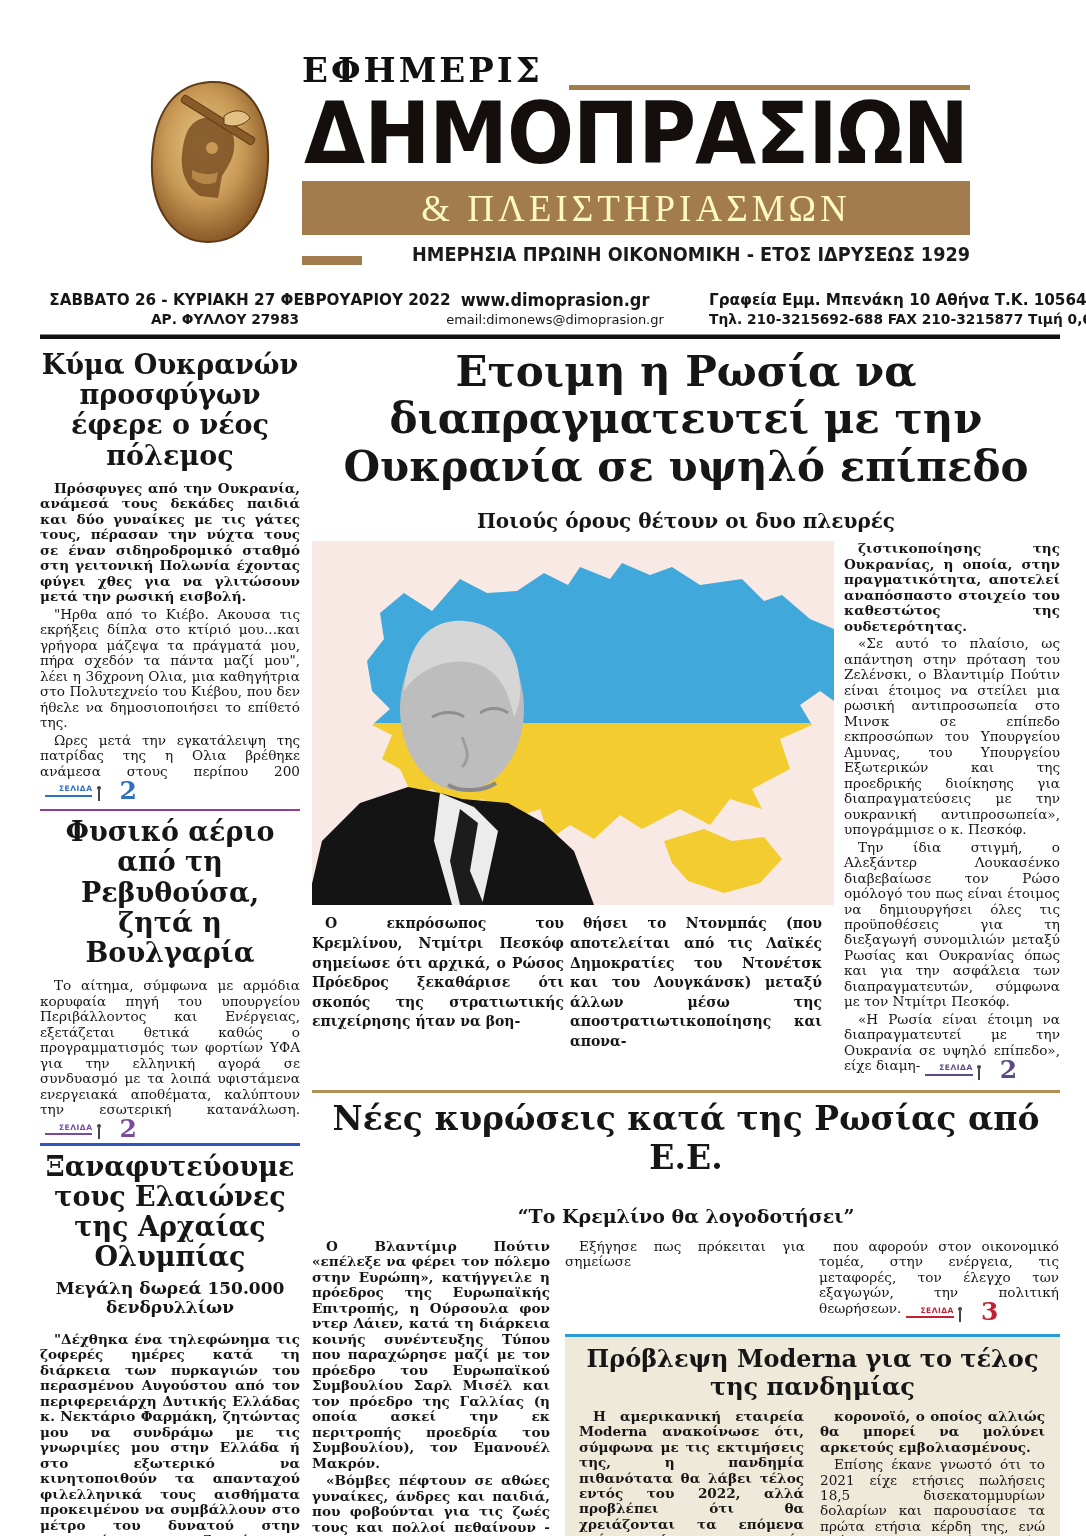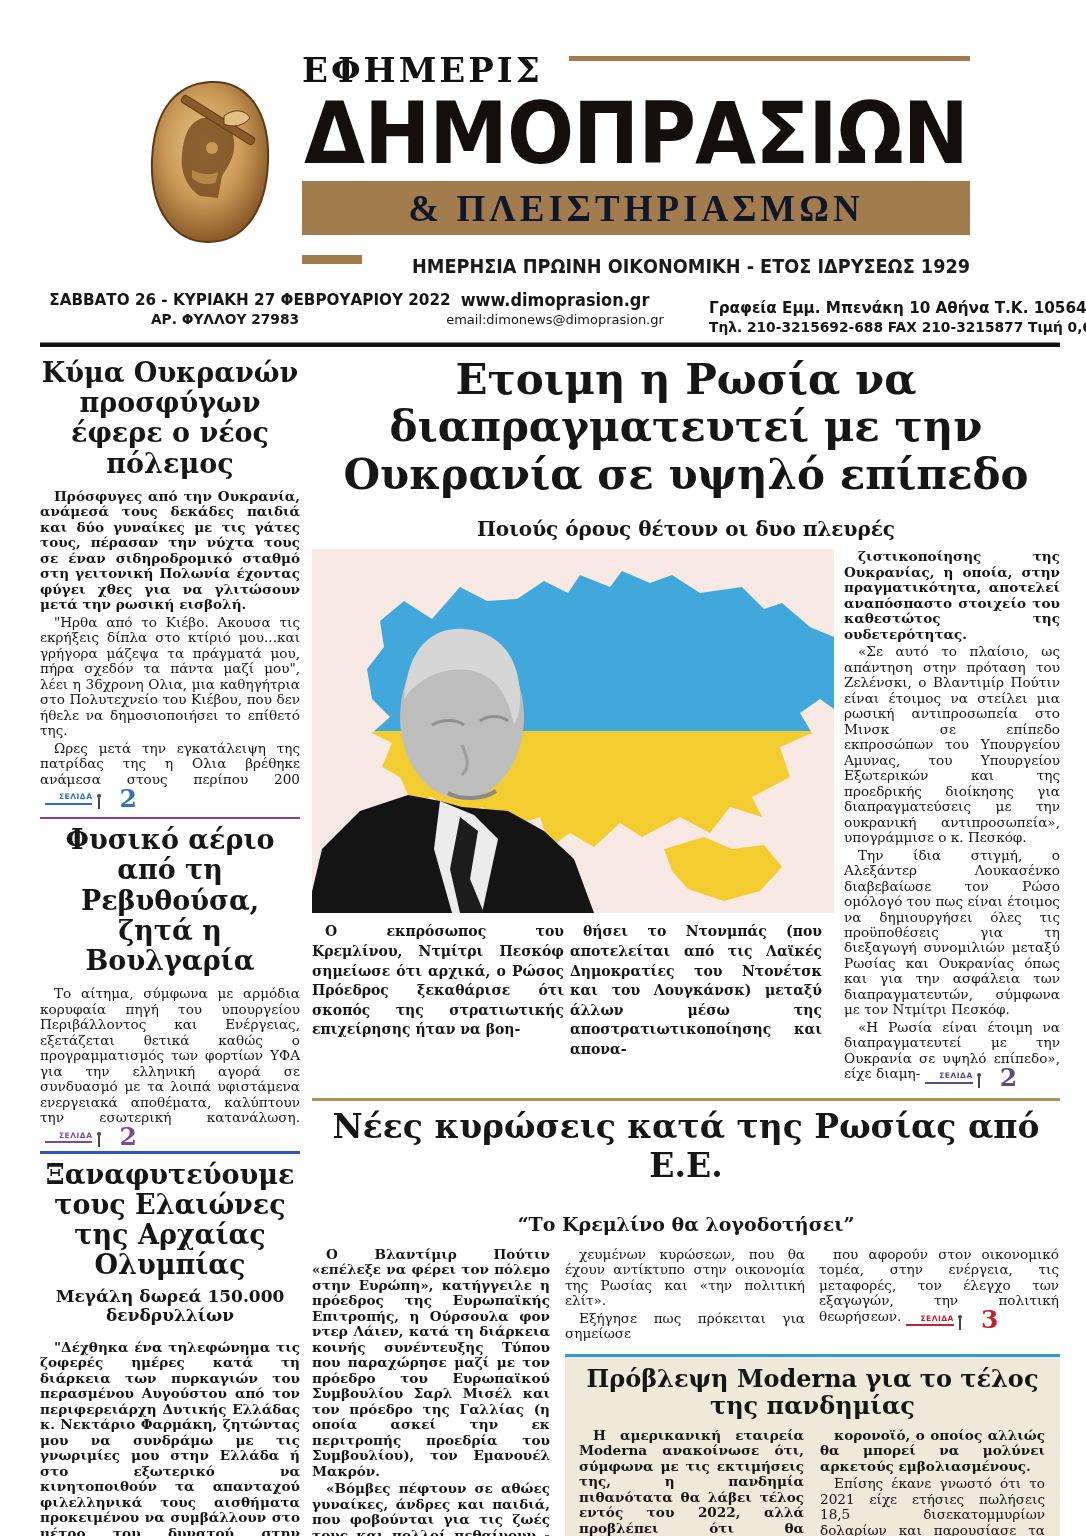--- a/index.html
+++ b/index.html
@@ -9,56 +9,56 @@
     font-family:"DejaVu Serif", serif; color:#161616;
   }
   .page { padding:50px 26px 0 40px; width:100%; height:100%; }
 
   
   .masthead { position:relative; height:232px; }
   .coin {
     position:absolute; left:108px; top:28px; width:124px; height:168px;
   }
   .mast-block { position:absolute; left:262px; top:0; width:668px; }
-  .kicker-row { display:flex; align-items:flex-start; gap:26px; margin-bottom:2px; }
+  .kicker-row { display:flex; align-items:flex-end; gap:26px; margin-bottom:2px; }
   .kicker {
     font-family:"DejaVu Serif", serif; font-weight:bold; font-size:34px;
     letter-spacing:3px; color:#111;
   }
   .kicker-rule { flex:1; height:5px; background:#a37c4e; margin-top:6px; }
   .mast-title {
     font-family:"DejaVu Sans", sans-serif; font-weight:bold; font-size:79px;
     letter-spacing:-1px; color:#140f0c; text-align:center; line-height:1.0;
     transform:scaleY(1.08); transform-origin:top; white-space:nowrap;
   }
   .mast-bar {
     margin-top:10px; background:#a37c4e; height:54px; display:flex;
     align-items:center; justify-content:center;
   }
   .mast-sub {
-    font-family:"Liberation Serif", serif; font-weight:bold; font-size:37px;
-    color:#0f172a; letter-spacing:4px; white-space:nowrap;
-  }
-  .tagline-row { display:flex; align-items:flex-start; gap:8px; margin-top:20px; }
+    font-family:"Liberation Serif", serif; font-weight:normal; font-size:37px;
+    color:#fef9c3; letter-spacing:4px; white-space:nowrap;
+  }
+  .tagline-row { display:flex; align-items:flex-end; gap:8px; margin-top:8px; }
   .tagline-rule { width:270px; height:9px; background:#a37c4e; }
   .tagline {
     flex:1; text-align:right; font-family:"DejaVu Sans", sans-serif;
     font-weight:bold; font-size:19px; letter-spacing:0; color:#1a1a1a;
     transform:scaleX(0.93); transform-origin:right;
     white-space:nowrap;
   }
 
   
   .dateline {
     display:flex; justify-content:space-between; align-items:flex-start;
     font-family:"DejaVu Sans", sans-serif; margin-top:8px;
   }
   .dl-left { width:370px; text-align:center; }
   .dl-center { width:260px; text-align:center; }
-  .dl-right { width:360px; text-align:center;margin-top:8px; }
+  .dl-right { width:360px; text-align:center; }
   .dl-strong { font-weight:bold; font-size:16px; letter-spacing:0; transform:scaleX(.95); transform-origin:center; white-space:nowrap; }
   .dl-small  { font-weight:bold; font-size:14.5px; margin-top:2px; transform:scaleX(.95); transform-origin:center; white-space:nowrap; }
   .dl-light  { font-weight:normal; font-size:13px; margin-top:2px; white-space:nowrap; }
   .black-rule { margin-top:7px; border-top:1.5px solid #8a8a8a; border-bottom:4px solid #101010; height:3px; }
 
   
   .body-grid { display:flex; gap:12px; margin-top:7px; }
   .col-left { width:260px; flex:none; }
   .col-main { width:748px; flex:none; }
 
@@ -276,21 +276,20 @@
         <div class="sanc-subhead">“Το Κρεμλίνο θα λογοδοτήσει”</div>
         <div class="sanc-cols">
           <div class="sanc-c1">
             <p class="btxt bold">Ο Βλαντίμιρ Πούτιν «επέλεξε να φέρει τον πόλεμο στην Ευρώπη», κατήγγειλε η πρόεδρος της Ευρωπαϊκής Επιτροπής, η Ούρσουλα φον ντερ Λάιεν, κατά τη διάρκεια κοινής συνέντευξης Τύπου που παραχώρησε μαζί με τον πρόεδρο του Ευρωπαϊκού Συμβουλίου Σαρλ Μισέλ και τον πρόεδρο της Γαλλίας (η οποία ασκεί την εκ περιτροπής προεδρία του Συμβουλίου), τον Εμανουέλ Μακρόν.</p>
             <p class="btxt bold">«Βόμβες πέφτουν σε αθώες γυναίκες, άνδρες και παιδιά, που φοβούνται για τις ζωές τους και πολλοί πεθαίνουν - και όλα αυτά συμβαίνουν το 2022 στην καρδιά της Ευρώπης», σημείωσε η κυρία Φον ντερ Λάιεν, υπογραμμίζοντας ότι η ΕΕ είναι ενωμένη.</p>
 
           </div>
           <div class="sanc-right">
             <div class="sanc-right-cols">
               <div>
-                <p class="btxt">χευμένων κυρώσεων, που θα έχουν αντίκτυπο στην οικονομία της Ρωσίας και «την πολιτική ελίτ».</p>
                 <p class="btxt">Εξήγησε πως πρόκειται για σημείωσε</p>
               </div>
               <div>
                 <p class="btxt"><span>που αφορούν στον οικονομικό τομέα, στην ενέργεια, τις μεταφορές, τον έλεγχο των εξαγωγών, την πολιτική θεωρήσεων.</span><span class="jump c-red">
                       <span class="jump-label">ΣΕΛΙΔΑ</span>
                       <span class="jump-figure"></span>
                       <span class="jump-num">3</span>
                     </span></p>
               </div>
             </div>

